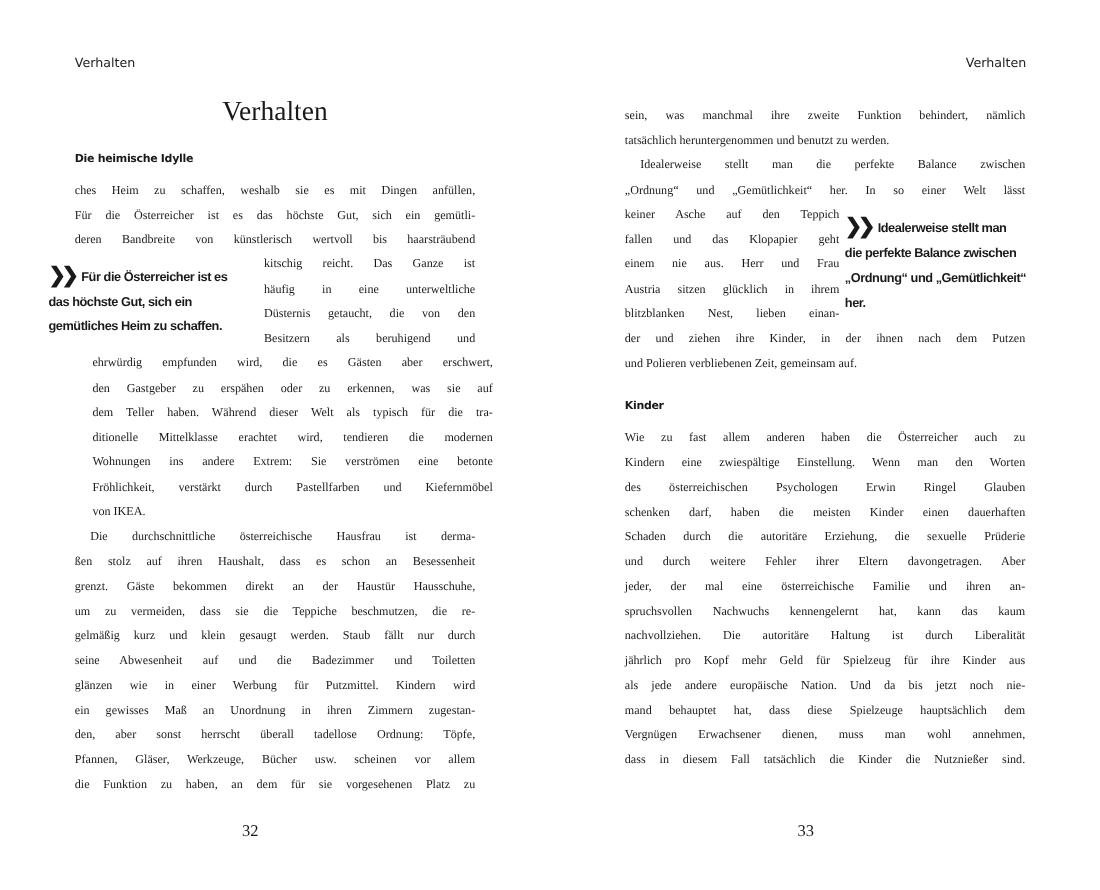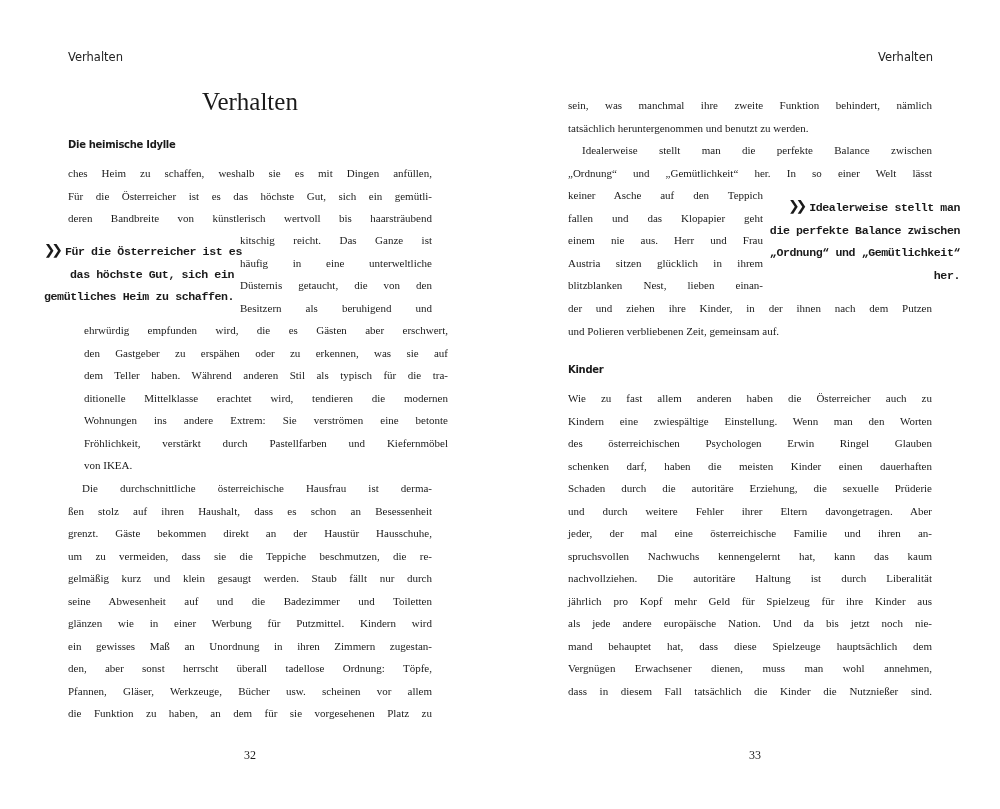--- a/index.html
+++ b/index.html
@@ -10,24 +10,24 @@
   .running-head { position: absolute; top: 50px; font-family: "DejaVu Sans", sans-serif; font-size: 11.5px; color: #222; }
   .page-left .running-head { left: 68px; }
   .page-right .running-head { right: 67px; }
   .chapter-title { position: absolute; top: 88px; left: 68px; width: 364px; text-align: center; font-family: "Liberation Serif", serif; font-size: 25px; font-weight: normal; margin: 0; }
   .section-heading { position: absolute; font-family: "DejaVu Sans", sans-serif; font-weight: bold; font-size: 10px; margin: 0; letter-spacing: -0.3px; }
   .body-text { font-family: "Liberation Serif", serif; font-size: 11px; line-height: 22.5px; text-align: justify; margin: 0; }
   .line { display: block; white-space: nowrap; text-align: justify; text-align-last: justify; height: 22.5px; }
   .line.last { text-align-last: left; }
   .indent { padding-left: 14px; }
   .block { position: absolute; }
-  .pull-quote { position: absolute; font-family: Liberation Mono, monospace; font-weight: bold; font-size: 11.6px; line-height: 22.5px; text-align: right; letter-spacing: -0.4px; }
+  .pull-quote { position: absolute; font-family: Liberation Sans, sans-serif; font-weight: bold; font-size: 11.6px; line-height: 22.5px; text-align: left; letter-spacing: -0.4px; }
   .pull-quote .qline { display: block; white-space: nowrap; }
   .quote-mark { font-size: 19px; font-weight: bold; letter-spacing: -4px; margin-right: 6px; vertical-align: -1px; }
-  .page-number { position: absolute; top: 748px; font-family: "Liberation Serif", serif; font-size: 12px; width: 60px; text-align: center; }
+  .page-number { position: absolute; top: 748px; font-family: "Liberation Serif", serif; font-size: 15px; width: 60px; text-align: left; }
   .page-left .page-number { left: 220px; }
   .page-right .page-number { left: 225px; }
 </style>
 </head>
 <body>
 
 <div class="page page-left">
   <div class="running-head">Verhalten</div>
   <h1 class="chapter-title">Verhalten</h1>
   <h2 class="section-heading" style="top:139px; left:68px;">Die heimische Idylle</h2>
@@ -47,21 +47,21 @@
   <div class="block body-text" style="top:229px; left:240px; width:192px;">
     <span class="line">kitschig reicht. Das Ganze ist</span>
     <span class="line">häufig in eine unterweltliche</span>
     <span class="line">Düsternis getaucht, die von den</span>
     <span class="line">Besitzern als beruhigend und</span>
   </div>
 
   <div class="block body-text" style="top:319px; left:68px; width:364px;margin-left:16px;">
     <span class="line">ehrwürdig empfunden wird, die es Gästen aber erschwert,</span>
     <span class="line">den Gastgeber zu erspähen oder zu erkennen, was sie auf</span>
-    <span class="line">dem Teller haben. Während anderen Stil als typisch für die tra-</span>
+    <span class="line">dem Teller haben. Während dieser Welt als typisch für die tra-</span>
     <span class="line">ditionelle Mittelklasse erachtet wird, tendieren die modernen</span>
     <span class="line">Wohnungen ins andere Extrem: Sie verströmen eine betonte</span>
     <span class="line">Fröhlichkeit, verstärkt durch Pastellfarben und Kiefernmöbel</span>
     <span class="line last">von IKEA.</span>
   </div>
 
   <div class="block body-text" style="top:477px; left:68px; width:364px;font-family:Liberation Serif, serif;">
     <span class="line indent">Die durchschnittliche österreichische Hausfrau ist derma-</span>
     <span class="line">ßen stolz auf ihren Haushalt, dass es schon an Besessenheit</span>
     <span class="line">grenzt. Gäste bekommen direkt an der Haustür Hausschuhe,</span>

